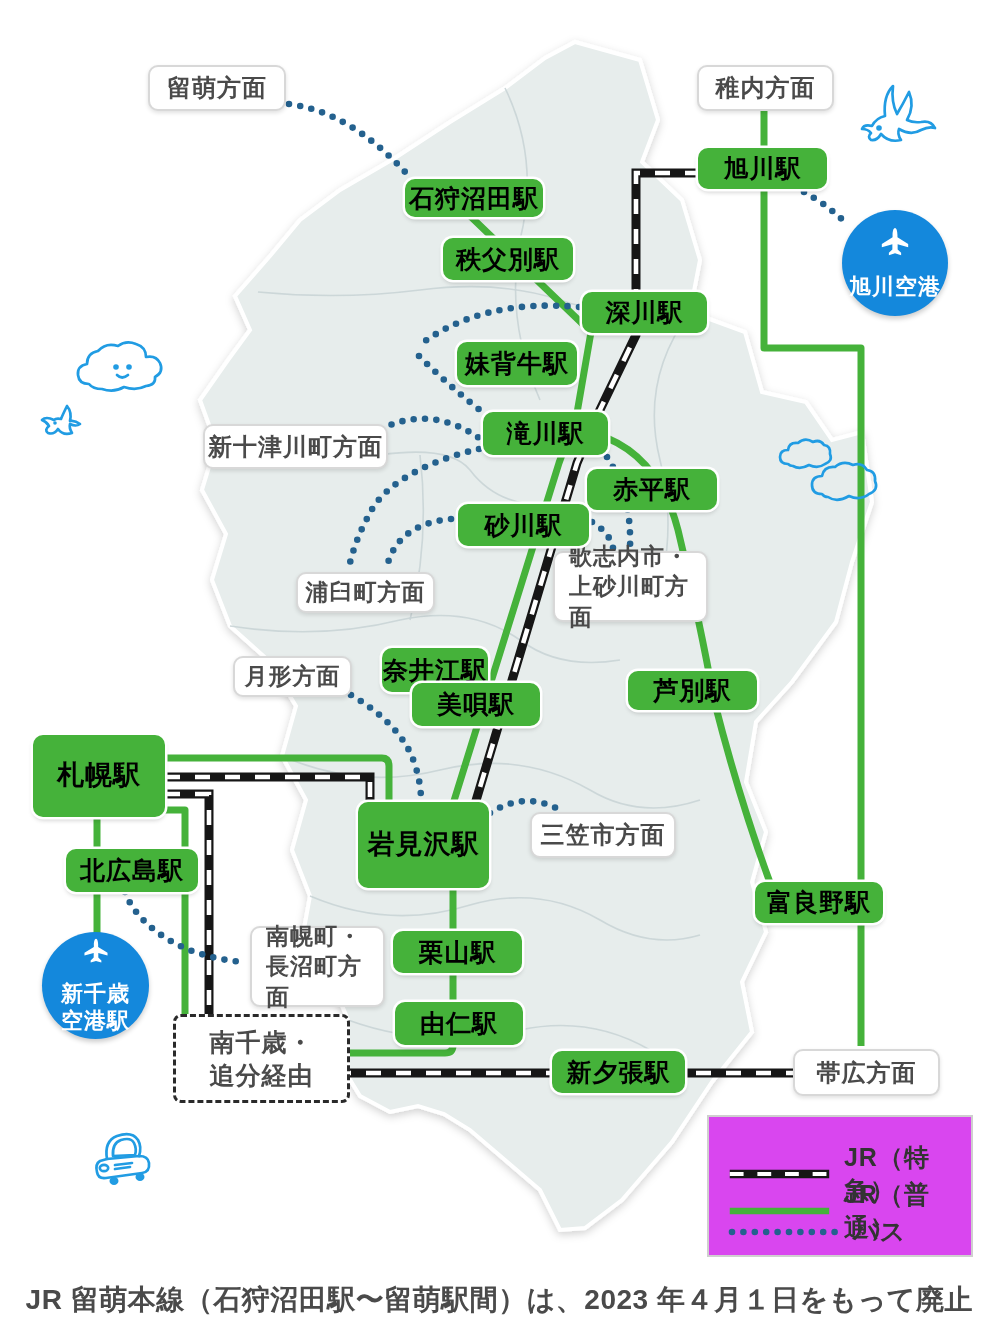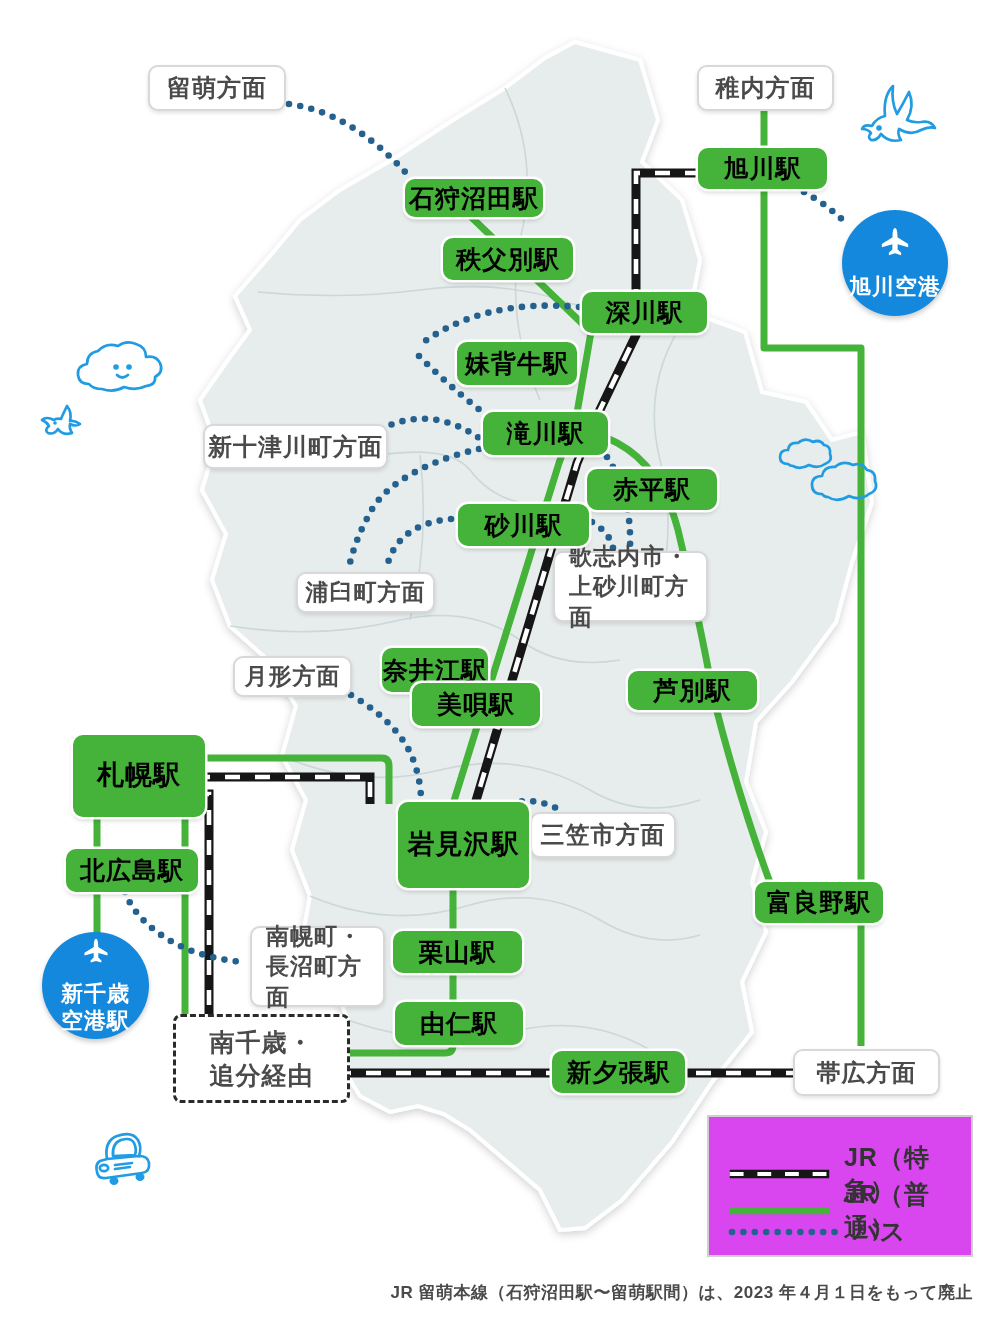--- a/index.html
+++ b/index.html
@@ -10,42 +10,42 @@
   .bnd{fill:none;stroke:var(--map_line,#c9d4d6);stroke-width:1.6;opacity:.9;}
   .lg{fill:none;stroke:var(--green,#45b23a);stroke-width:7;stroke-linejoin:round;}
   .exb{fill:none;stroke:var(--rail_black,#161616);stroke-width:9;stroke-linejoin:miter;}
   .exw{fill:none;stroke:#ffffff;stroke-width:4.6;stroke-dasharray:15 15;}
   .bus{fill:none;stroke:var(--bus_blue,#24618e);stroke-width:6.6;stroke-linecap:round;stroke-dasharray:0 11.4;}
   .sk{fill:none;stroke:var(--sketch_blue,#219ce3);stroke-width:2.7;stroke-linecap:round;stroke-linejoin:round;}
   .skf{fill:var(--sketch_blue,#219ce3);stroke:none;}
   .st{position:absolute;display:flex;align-items:center;justify-content:center;
       background:var(--green,#45b23a);border-radius:10px;color:#000000;font-weight:bold;
       font-size:25px;letter-spacing:1px;box-shadow:0 0 0 2.5px #fff,0 3px 5px rgba(0,0,0,.22);}
-  .st.big{font-size:27px;margin-left:40px;}
+  .st.big{font-size:27px;}
   .dir{position:absolute;display:flex;align-items:center;justify-content:center;
        background:#fff;border:2px solid #d8d8d8;border-radius:10px;color:var(--box_text,#4a4a4a);
        font-weight:bold;font-size:24px;letter-spacing:1px;box-shadow:0 2px 4px rgba(0,0,0,.12);}
   .dir.ml{justify-content:flex-start;font-size:23px;}
   .dir.ml .lbl{text-align:left;padding-left:14px;}
   .dashedbox{position:absolute;display:flex;align-items:center;justify-content:center;
        background:#fff;border:3px dashed #2a2a2a;border-radius:8px;color:var(--box_text,#4a4a4a);
        font-weight:bold;font-size:25px;letter-spacing:1px;}
   .lbl{white-space:pre-line;line-height:1.32;}
   .apt{position:absolute;border-radius:50%;background:var(--airport_blue,#1488dc);
        display:flex;flex-direction:column;align-items:center;justify-content:center;
        color:#fff;font-weight:bold;font-size:22px;letter-spacing:1px;box-shadow:0 3px 5px rgba(0,0,0,.2);gap:14px;}
   .apt .lbl{text-align:center;line-height:1.22;}
   .apt svg{margin-bottom:2px;}
   #legend{position:absolute;left:707px;top:1115px;width:266px;height:142px;background:#d946ef;
           border:2px solid #cfcfcf;box-sizing:border-box;}
   .legrow{position:absolute;left:18px;display:flex;align-items:center;}
   .legrow svg{margin-right:12px;}
   .leglabel{font-weight:bold;font-size:25px;color:#333;letter-spacing:1px;}
   #note{position:absolute;left:16px;right:27px;top:1281px;text-align:right;font-weight:bold;
-        font-size:17px;color:var(--box_text,#4a4a4a);letter-spacing:.5px;}
+        font-size:28px;color:var(--box_text,#4a4a4a);letter-spacing:.5px;}
 </style>
 </head>
 <body>
 
 <div id="stage">
 
   <svg id="baselayer" width="1000" height="1333" viewBox="0 0 1000 1333">
     <defs>
       <filter id="ms" x="-10%" y="-10%" width="120%" height="120%">
         <feDropShadow dx="0" dy="3" stdDeviation="4" flood-opacity="0.18"></feDropShadow>

